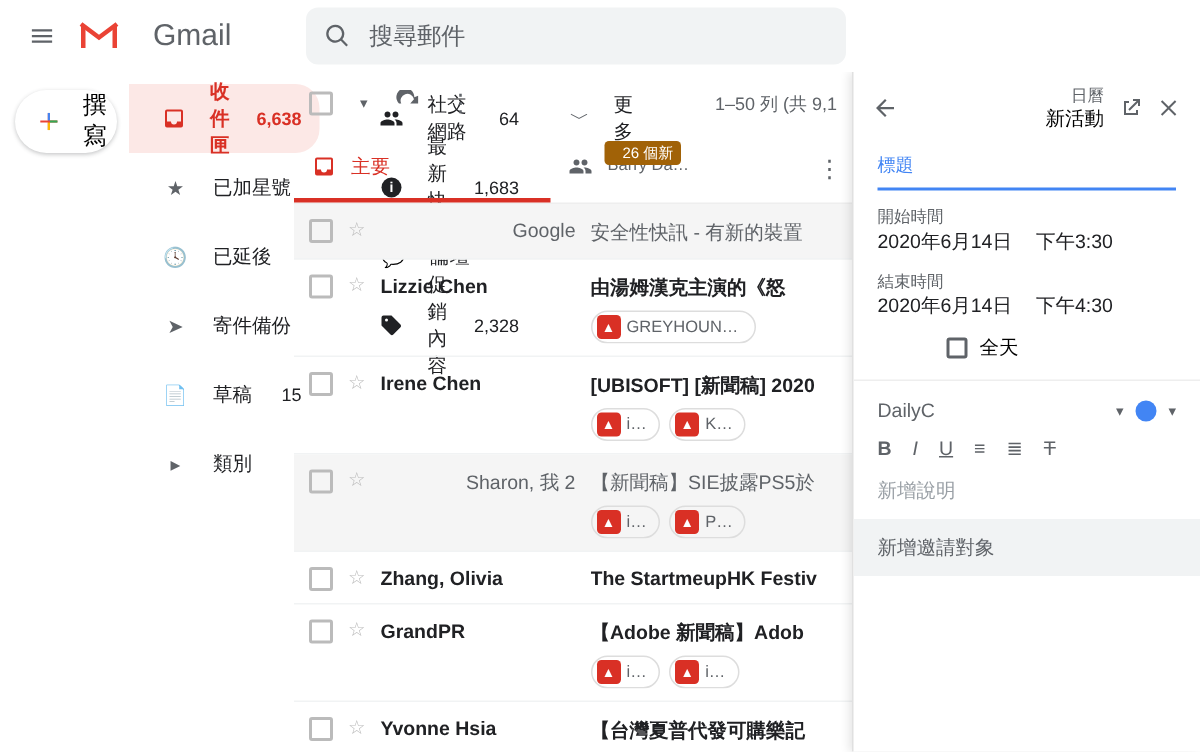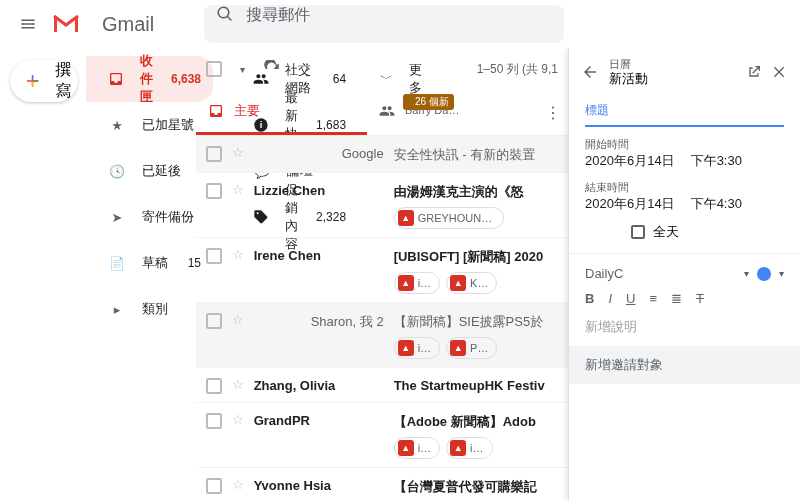--- a/index.html
+++ b/index.html
@@ -1,21 +1,21 @@
 <!DOCTYPE html>
 <html><head>
 <meta charset="utf-8">
 <style>
 * { margin: 0; padding: 0; box-sizing: border-box; font-family: Arial, "Microsoft JhengHei", sans-serif; }
 body { width: 800px; height: 501px; overflow: hidden; background: #fff; display: flex; flex-direction: column; }
 .header { height: 48px; display: flex; align-items: center; padding: 0 8px; }
 .menu-btn { width: 40px; height: 40px; display: flex; align-items: center; justify-content: center; color: #5f6368; cursor: pointer; }
 .logo { display: flex; align-items: center; gap: 22px; margin-left: 4px; }
 .logo-text { font-size: 20px; color: #5f6368; }
-.search { flex: 1; margin-left: 50px; max-width: 360px; height: 38px; background: #f1f3f4; border-radius: 8px; display: flex; padding: 0 12px; gap: 12px; color: #5f6368; }
+.search { flex: 1; margin-left: 50px; max-width: 360px; height: 38px; background: #f1f3f4; border-radius: 8px; display: flex; align-items: center; padding: 0 12px; gap: 12px; color: #5f6368; }
 .body { flex: 1; display: flex; overflow: hidden; }
 .sidebar { width: 196px; display: flex; flex-direction: row; padding-top: 8px; }
 .compose { margin: 4px 8px 12px 10px; width: 110px; height: 42px; border-radius: 24px; box-shadow: 0 1px 3px rgba(60,64,67,.3); display: flex; align-items: center; gap: 14px; padding-left: 14px; background: #fff; cursor: pointer; }
 .nav-item { height: 46px; display: flex; align-items: center; padding: 0 12px 0 22px; border-radius: 0 16px 16px 0; font-size: 13px; color: #202124; cursor: pointer; gap: 16px; }
 .nav-item.active { background: #fce8e6; color: #d93025; font-weight: bold; }
 .nav-item .ico { width: 18px; text-align: center; color: #5f6368; }
 .nav-item.active .ico { color: #d93025; }
 .nav-item .count { margin-left: auto; font-size: 12px; }
 .nav-item.sub { padding-left: 40px; }
 .nav-item.sub .ico { color: #202124; }
@@ -39,21 +39,21 @@
 .row.read .sender { font-weight: normal; color: #5f6368; text-align: right; }
 .row .content { flex: 1; overflow: hidden; }
 .row .subject { font-weight: bold; color: #202124; white-space: nowrap; overflow: hidden; text-overflow: ellipsis; padding-top: 2px; }
 .row.read .subject { font-weight: normal; color: #5f6368; }
 .row .chips { display: flex; gap: 6px; margin-top: 6px; }
 .chip { height: 22px; border: 1px solid #ddd; border-radius: 11px; display: flex; align-items: center; gap: 4px; padding: 0 8px 0 3px; font-size: 11px; color: #5f6368; max-width: 110px; }
 .chip .ci { width: 16px; height: 16px; background: #d93025; border-radius: 3px; display: flex; align-items: center; justify-content: center; color: #fff; font-size: 9px; flex-shrink: 0; }
 .chip span:last-child { overflow: hidden; text-overflow: ellipsis; white-space: nowrap; }
 .panel { width: 232px; border-left: 1px solid #e0e0e0; box-shadow: -2px 0 6px rgba(0,0,0,.1); display: flex; flex-direction: column; font-size: 13px; background: #fff; }
 .panel-hdr { height: 48px; display: flex; align-items: center; padding: 0 12px; gap: 10px; }
-.panel-hdr .title-block { flex: 1; line-height: 1.2; }
+.panel-hdr .title-block { flex: 1; line-height: 1.2; text-align: right; }
 .panel-hdr .small { font-size: 11px; color: #5f6368; }
 .panel-hdr .ico { color: #5f6368; cursor: pointer; }
 .panel-body { padding: 6px 16px 0 16px; display: flex; flex-direction: column; gap: 10px; overflow: hidden; }
 .ptitle { color: #4285f4; font-size: 12px; border-bottom: 2px solid #4285f4; padding-bottom: 6px; }
 .plabel { font-size: 11px; color: #5f6368; }
 .prow { display: flex; gap: 16px; font-size: 13px; color: #202124; }
 .allday { display: flex; align-items: center; gap: 8px; font-size: 13px; padding-left: 46px; }
 .allday .box { width: 14px; height: 14px; border: 2px solid #5f6368; border-radius: 2px; }
 .divider { height: 1px; background: #eee; margin: 2px -16px; }
 .calrow { display: flex; align-items: center; gap: 8px; }

